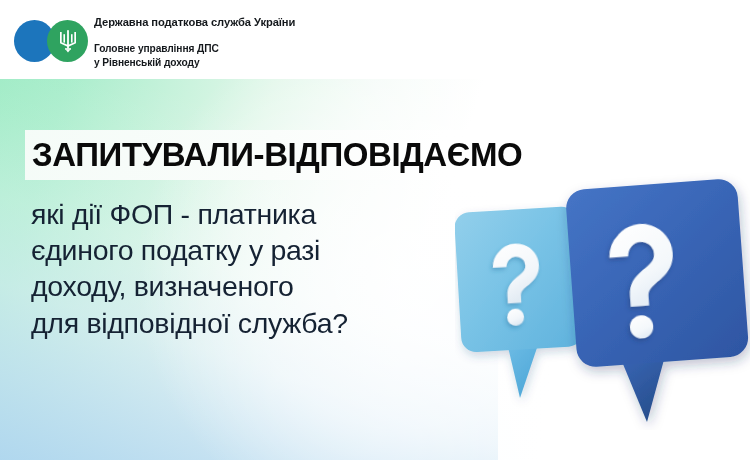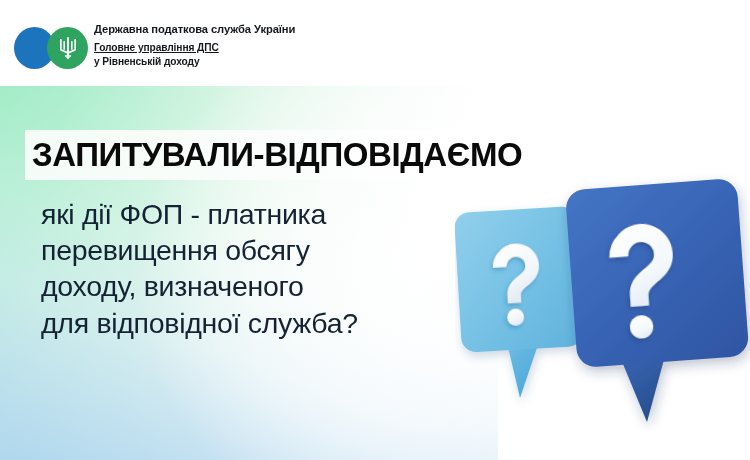--- a/index.html
+++ b/index.html
@@ -79,21 +79,21 @@
     background: linear-gradient(100deg,
        rgba(255,255,255,0.55) 0%,
        rgba(255,255,255,0.93) 16%,
        #ffffff 34%,
        #ffffff 100%);
   }
 
   
   .header {
     position: absolute;
-    left: 0; top: 11px;
+    left: 0; top: 4px;
     width: 750px;
     height: 75px;
     background: #ffffff;
     z-index: 8;
   }
   .logo {
     position: absolute;
     left: 14px;
     top: 16px;
     width: 74px;
@@ -141,21 +141,21 @@
   }
   .org-line-2,
   .org-line-3 {
     font-size: 10.2px;
     font-weight: bold;
     color: #14181c;
     letter-spacing: -0.1px;
     line-height: 13.6px;
     white-space: nowrap;
   }
-  .org-line-2 { margin-top: 4px; text-decoration: underline; }
+  .org-line-2 { margin-top: 12px; }
 
   
   .headline-band {
     position: absolute;
     left: 25px;
     top: 130px;
     width: 600px;
     height: 50px;
     background: linear-gradient(90deg,
         rgba(247,252,249,0.97) 0%,
@@ -177,21 +177,21 @@
     white-space: nowrap;
     z-index: 6;
     font-stretch: condensed;
     transform: scaleX(0.985);
     transform-origin: left center;
   }
 
   
   .question {
     position: absolute;
-    left: 41px;
+    left: 31px;
     top: 196px;
     width: 440px;
     z-index: 6;
   }
   .q-line {
     font-size: 28.5px;
     line-height: 36.2px;
     color: #152233;
     letter-spacing: -0.3px;
     white-space: nowrap;
@@ -245,21 +245,21 @@
       <div class="org-line-3">у Рівненській доходу</div>
     </div>
 
   </div>
 
   <div class="headline-band"></div>
   <div class="headline">ЗАПИТУВАЛИ-ВІДПОВІДАЄМО</div>
 
   <div class="question">
     <div class="q-line">які дії ФОП - платника</div>
-    <div class="q-line">перевищення обсягу</div>
+    <div class="q-line">єдиного податку у разі</div>
     <div class="q-line">доходу, визначеного</div>
     <div class="q-line">для відповідної служба?</div>
   </div>
 
   <div class="bubbles">
     <svg width="295" height="260" viewBox="0 0 295 260">
       <defs>
         <linearGradient id="gLight" x1="0" y1="0" x2="1" y2="1">
           <stop offset="0%" stop-color="#92cfeb"></stop>
           <stop offset="45%" stop-color="#79c3e6"></stop>

